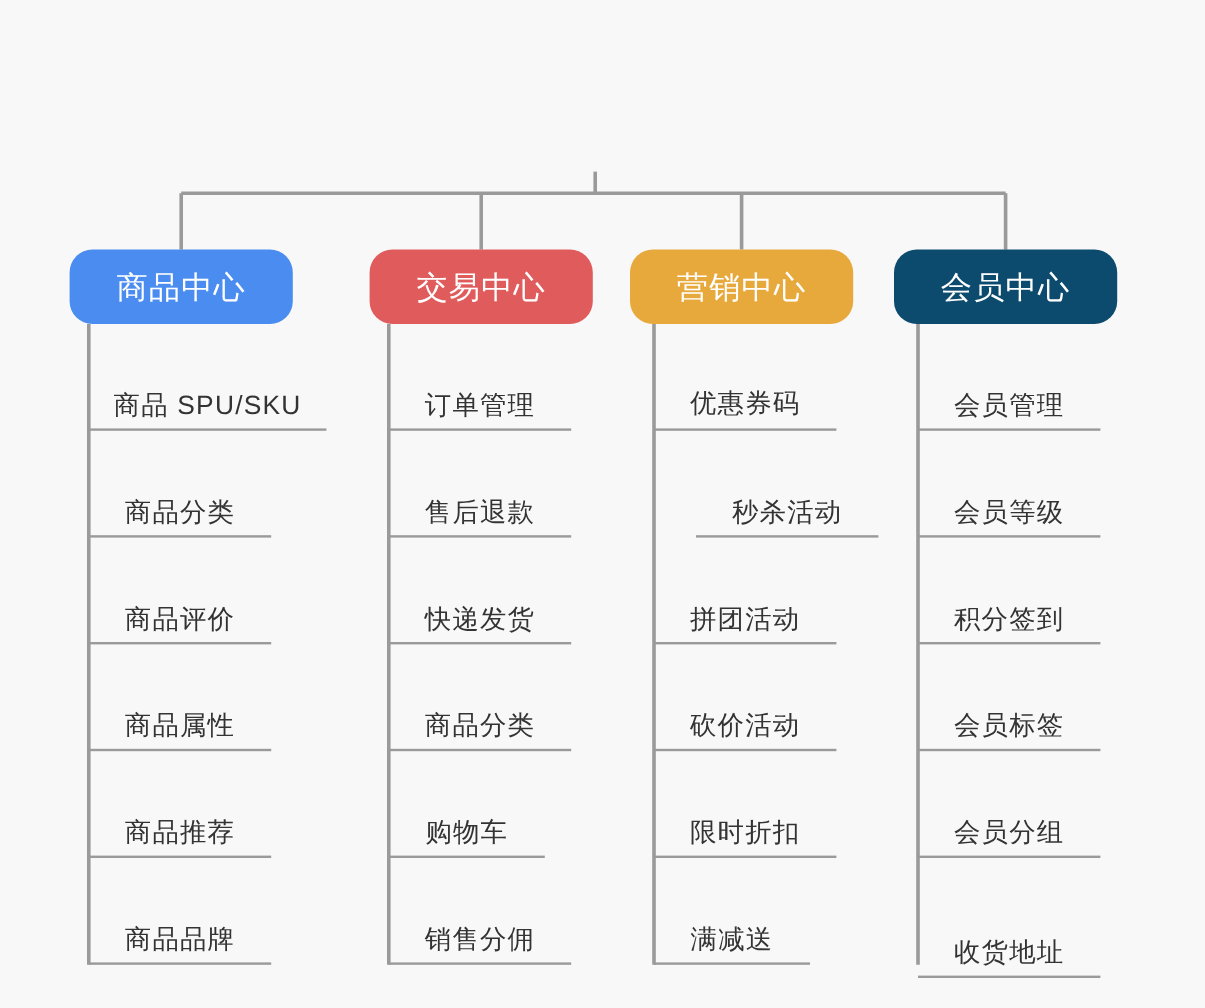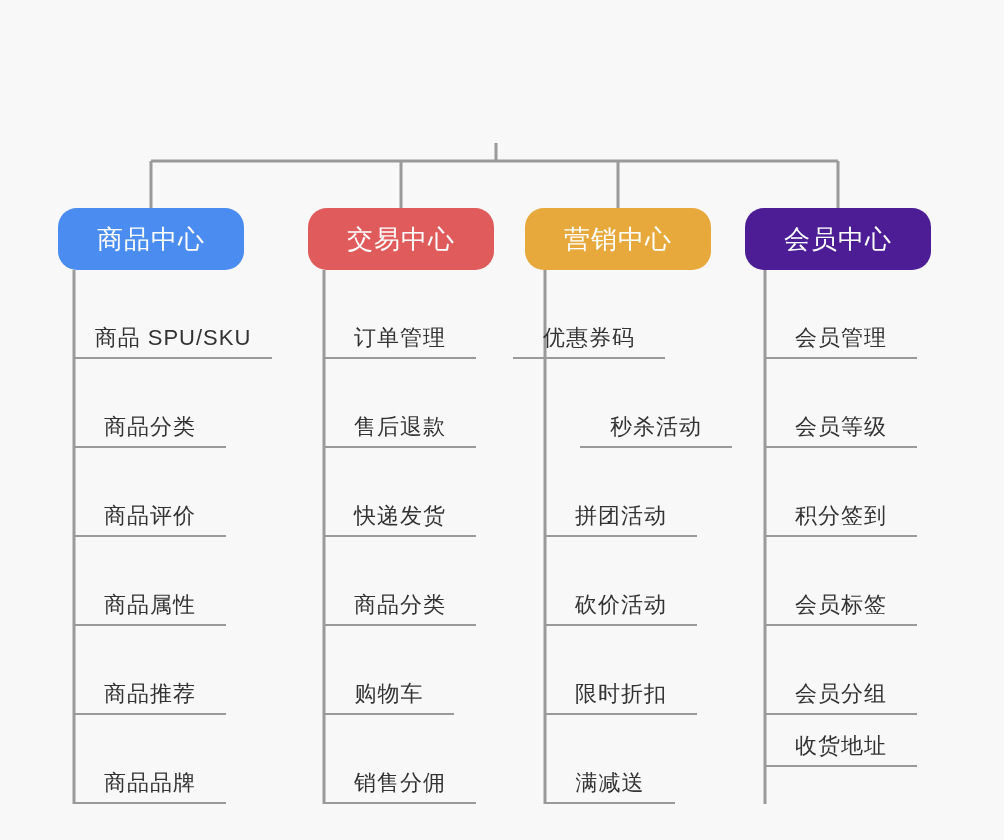--- a/index.html
+++ b/index.html
@@ -153,54 +153,54 @@
       </div>
       <div class="leaf" style="left: 324px; top: 626px; width: 130px;">
         <span class="leaf-label">购物车</span>
       </div>
       <div class="leaf" style="left: 324px; top: 715px; width: 152px;">
         <span class="leaf-label">销售分佣</span>
       </div>
       <div class="category" style="left: 525px; top: 208px; width: 186px; background: rgb(232, 169, 60);">
         <span>营销中心</span>
       </div>
-      <div class="leaf" style="left: 513px; top: 270px; width: 152px;">
+      <div class="leaf" style="left: 545px; top: 270px; width: 152px; font-family: Liberation Mono, monospace;">
         <span class="leaf-label">优惠券码</span>
       </div>
       <div class="leaf" style="left: 545px; top: 359px; width: 152px; margin-left: 35px;">
         <span class="leaf-label">秒杀活动</span>
       </div>
       <div class="leaf" style="left: 545px; top: 448px; width: 152px;">
         <span class="leaf-label">拼团活动</span>
       </div>
       <div class="leaf" style="left: 545px; top: 537px; width: 152px;">
         <span class="leaf-label">砍价活动</span>
       </div>
       <div class="leaf" style="left: 545px; top: 626px; width: 152px;">
         <span class="leaf-label">限时折扣</span>
       </div>
       <div class="leaf" style="left: 545px; top: 715px; width: 130px;">
         <span class="leaf-label">满减送</span>
       </div>
-      <div class="category" style="left: 745px; top: 208px; width: 186px; background: #4c1d95;">
+      <div class="category" style="left: 745px; top: 208px; width: 186px; background: #0c4a6e;">
         <span>会员中心</span>
       </div>
       <div class="leaf" style="left: 765px; top: 270px; width: 152px;">
         <span class="leaf-label">会员管理</span>
       </div>
       <div class="leaf" style="left: 765px; top: 359px; width: 152px;">
         <span class="leaf-label">会员等级</span>
       </div>
       <div class="leaf" style="left: 765px; top: 448px; width: 152px;">
         <span class="leaf-label">积分签到</span>
       </div>
       <div class="leaf" style="left: 765px; top: 537px; width: 152px;">
         <span class="leaf-label">会员标签</span>
       </div>
       <div class="leaf" style="left: 765px; top: 626px; width: 152px;">
         <span class="leaf-label">会员分组</span>
       </div>
-      <div class="leaf" style="left: 765px; top: 678px; width: 152px;">
+      <div class="leaf" style="left: 765px; top: 726px; width: 152px;">
         <span class="leaf-label">收货地址</span>
       </div>
     </div>
 
 </div>
 
 </body></html>

